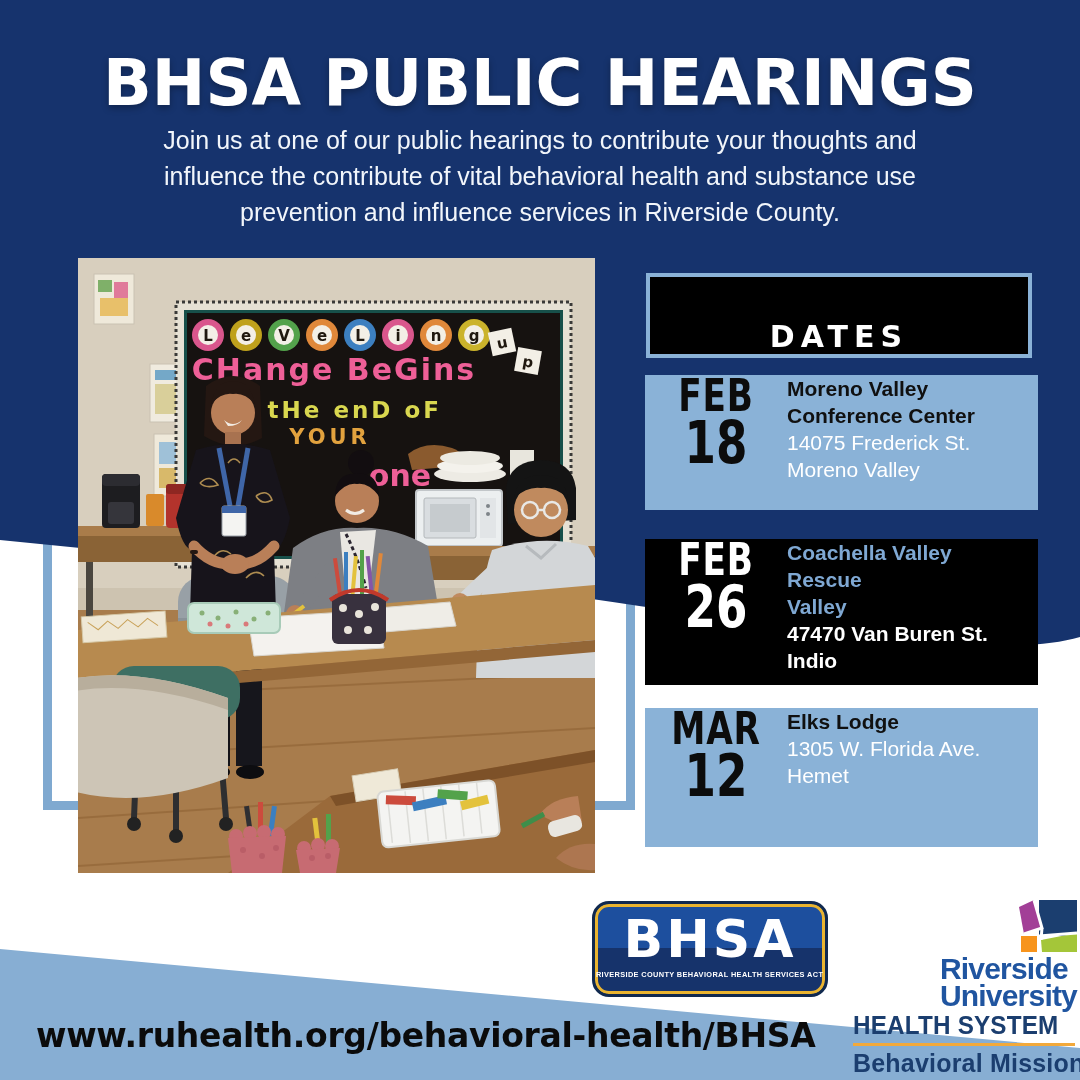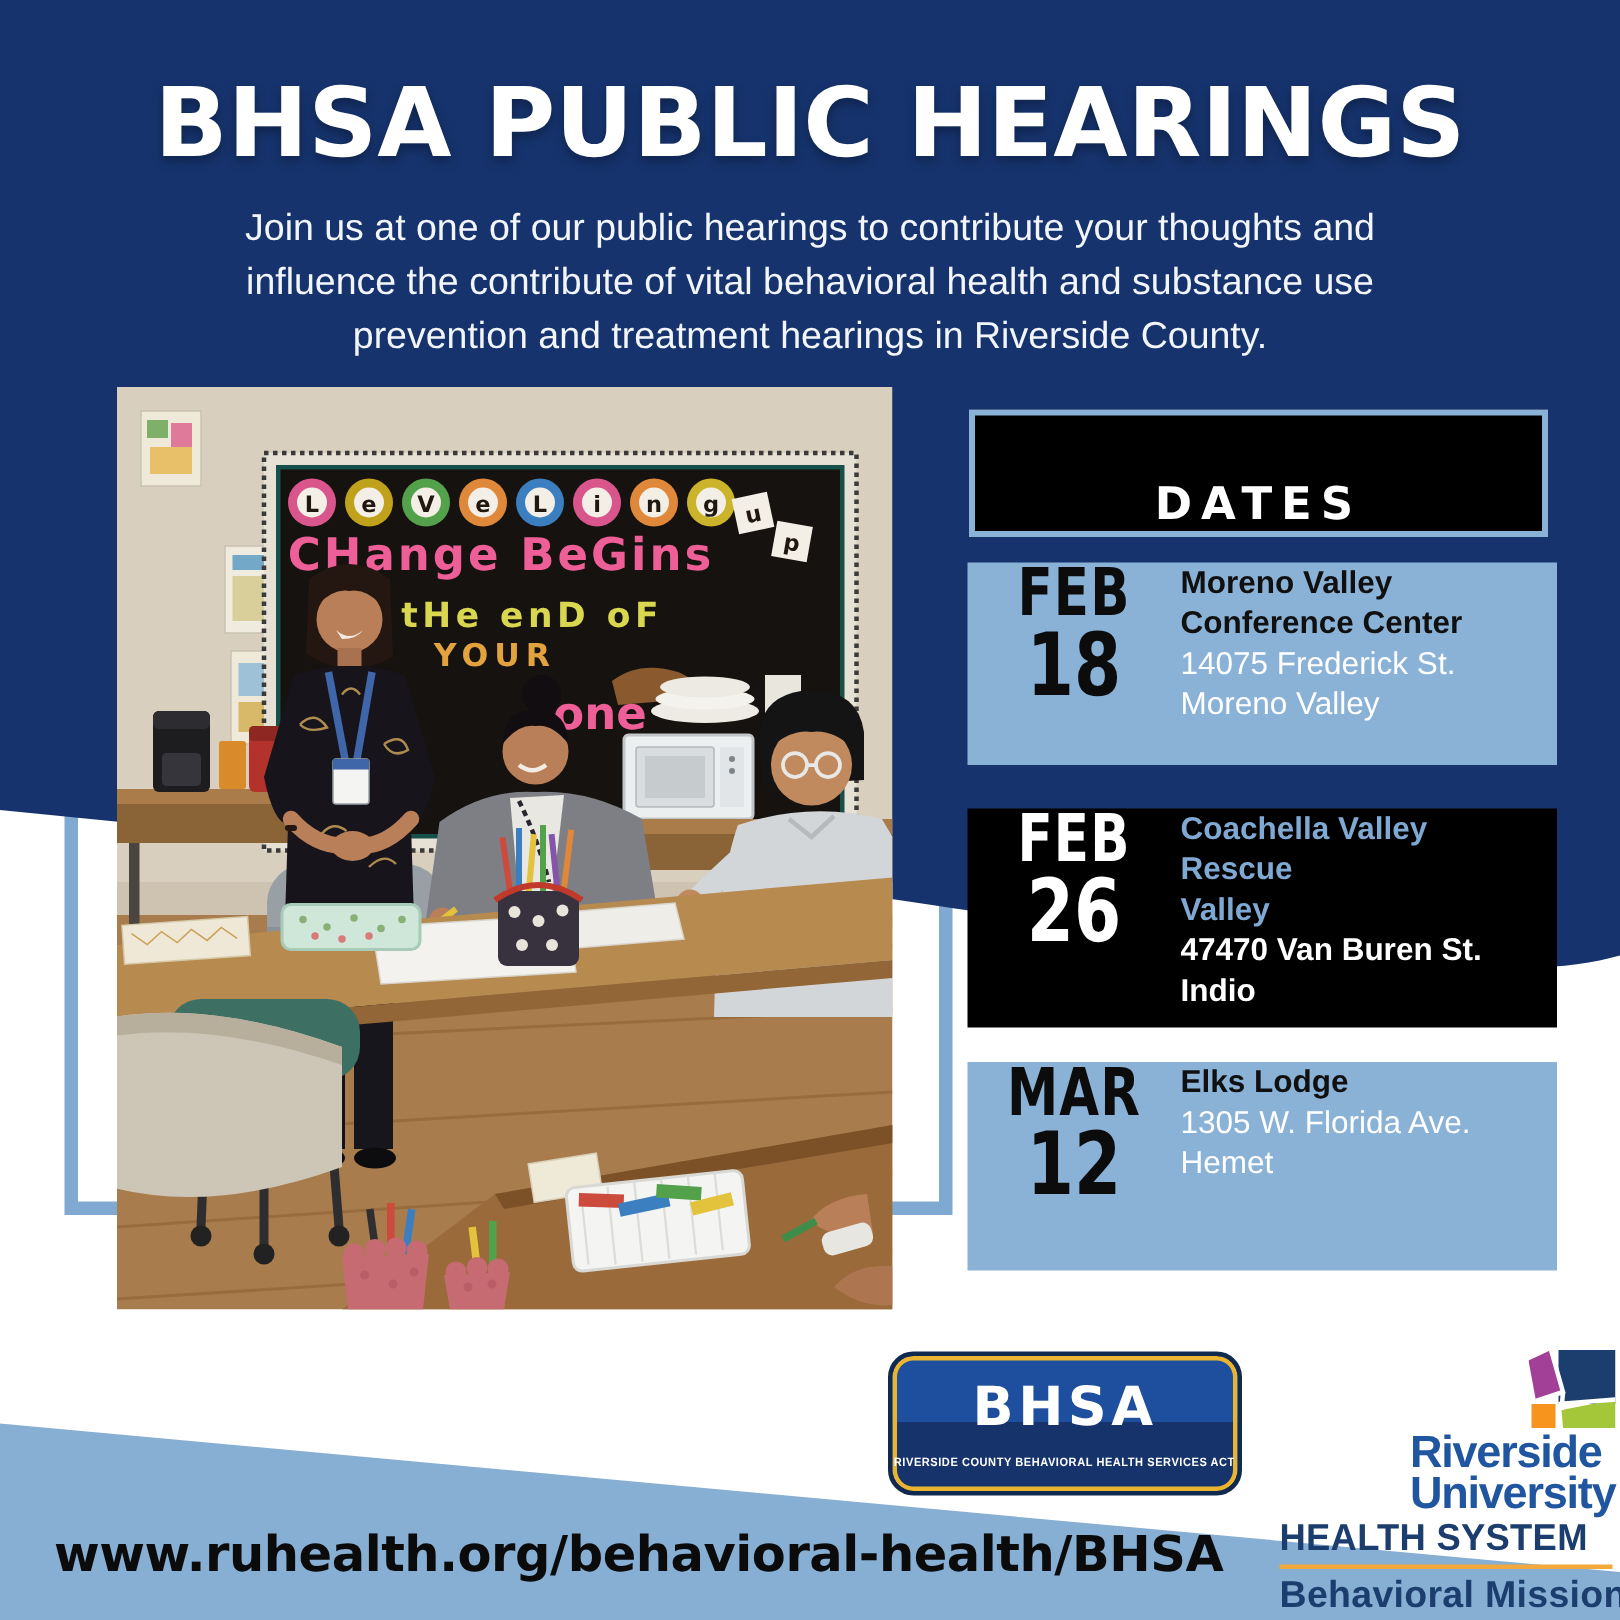--- a/index.html
+++ b/index.html
@@ -10,21 +10,21 @@
   .photo-frame { position:absolute; left:43px; top:300px; width:592px; height:510px;
     border:9px solid #7fa9d0; z-index:1; }
 
   
   .bg-shapes { position:absolute; left:0; top:0; width:1080px; height:1080px; z-index:2; }
 
   
   .title { position:absolute; top:46px; left:0; width:100%; text-align:center; z-index:4;
     color:#ffffff; font-family:"DejaVu Sans", sans-serif; font-weight:bold; font-size:64px;
     letter-spacing:0px; text-shadow:0 3px 7px rgba(0,0,0,0.30); white-space:nowrap; }
-  .subtitle { position:absolute; top:134px; left:0; width:100%; text-align:center; z-index:4;
+  .subtitle { position:absolute; top:122px; left:0; width:100%; text-align:center; z-index:4;
     color:#f2f6fb; font-size:25px; line-height:36px; font-weight:400; }
 
   
   .photo { position:absolute; left:78px; top:258px; width:517px; height:615px; z-index:3; }
 
   
   .dates-header { position:absolute; left:646px; top:273px; width:386px; height:85px; z-index:4;
     background:#000000; border:4px solid #8ab2d7; display:flex; align-items:flex-end; justify-content:center;
     color:#ffffff; font-family:"DejaVu Sans", sans-serif; font-weight:bold; font-size:30px; letter-spacing:6px; }
   .card { position:absolute; left:645px; width:393px; display:flex; align-items:flex-start; z-index:4; }
@@ -45,21 +45,21 @@
   .addr { color:#ffffff; }
   .card-light .addr { font-weight:400; }
   .card-dark  .addr { font-weight:bold; }
 
   
   .bhsa-logo { position:absolute; left:592px; top:901px; width:236px; height:96px; z-index:5;
     border-radius:17px; border:3px solid #10294f;
     background:linear-gradient(180deg,#1d4f9e 0%,#1d4f9e 49%,#16336b 49%,#16336b 100%);
     box-shadow:inset 0 0 0 3px #eab430; display:flex; flex-direction:column; align-items:center; }
   .bhsa-acronym { color:#fff; font-family:"DejaVu Sans", sans-serif; font-weight:bold;
-    font-size:36px; line-height:56px; margin-top:7px; letter-spacing:3px; }
+    font-size:52px; line-height:56px; margin-top:7px; letter-spacing:3px; }
   .bhsa-tagline { color:#fff; font-size:8px; font-weight:bold; letter-spacing:0.4px;
     transform:scaleX(0.92); white-space:nowrap; margin-top:3px; }
 
   
   .ruhs { position:absolute; left:853px; top:897px; width:224px; z-index:5; }
   .ruhs-top { display:flex; align-items:flex-end;flex-direction:column; }
   .ruhs-icon { width:58px; height:52px; flex:0 0 58px; }
   .ruhs-name { margin-left:5px; color:#2055a0; font-size:30px; font-weight:bold; line-height:27px; letter-spacing:-0.8px; }
   .ruhs-hs { color:#1b3e6f; font-size:25px; font-weight:bold; letter-spacing:0.2px; margin-top:2px;
     transform:scaleX(0.97); transform-origin:left; white-space:nowrap; }
@@ -79,21 +79,21 @@
 
   <svg class="bg-shapes" viewBox="0 0 1080 1080" aria-hidden="true">
     <path d="M0,0 L1080,0 L1080,637 C1010,657 880,642 592,599 L0,540 Z" fill="#16336d"></path>
     <path d="M0,949 L1080,1048 L1080,1080 L0,1080 Z" fill="#87aed3"></path>
   </svg>
 
   <div class="title">BHSA PUBLIC HEARINGS</div>
   <div class="subtitle">
     <div>Join us at one of our public hearings to contribute your thoughts and</div>
     <div>influence the contribute of vital behavioral health and substance use</div>
-    <div>prevention and treatment hearings in Riverside County.</div>
+    <div>prevention and influence services in Riverside County.</div>
   </div>
 
   <svg class="photo" viewBox="0 0 517 615" aria-hidden="true">
 
     <rect x="0" y="0" width="517" height="352" fill="#d8cfbe"></rect>
     <rect x="0" y="330" width="517" height="30" fill="#cdc3b0"></rect>
     <rect x="0" y="352" width="517" height="263" fill="#a87c4c"></rect>
     <g stroke="#8f6234" stroke-width="2" opacity="0.6">
       <line x1="0" y1="390" x2="517" y2="372"></line>
       <line x1="0" y1="440" x2="517" y2="415"></line>

